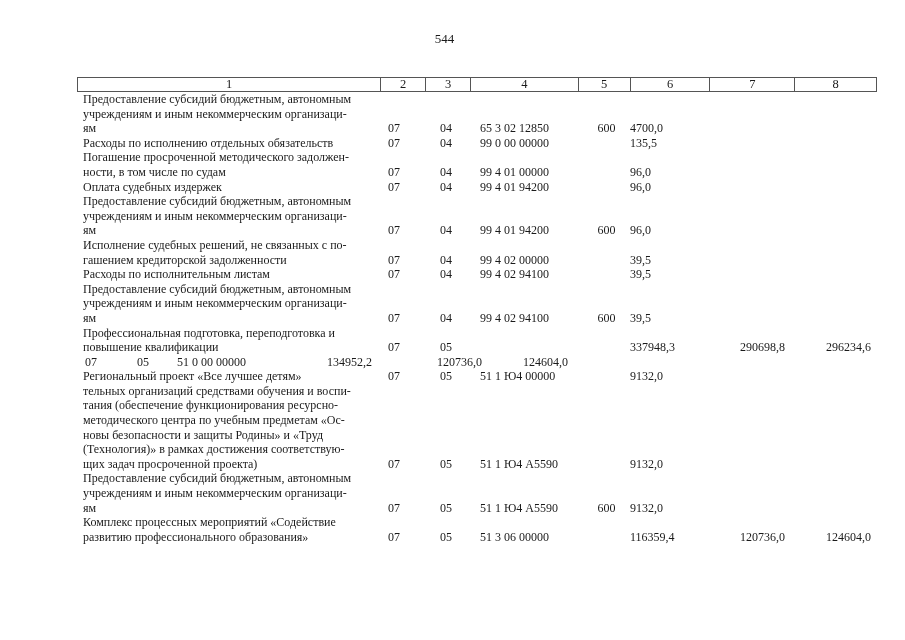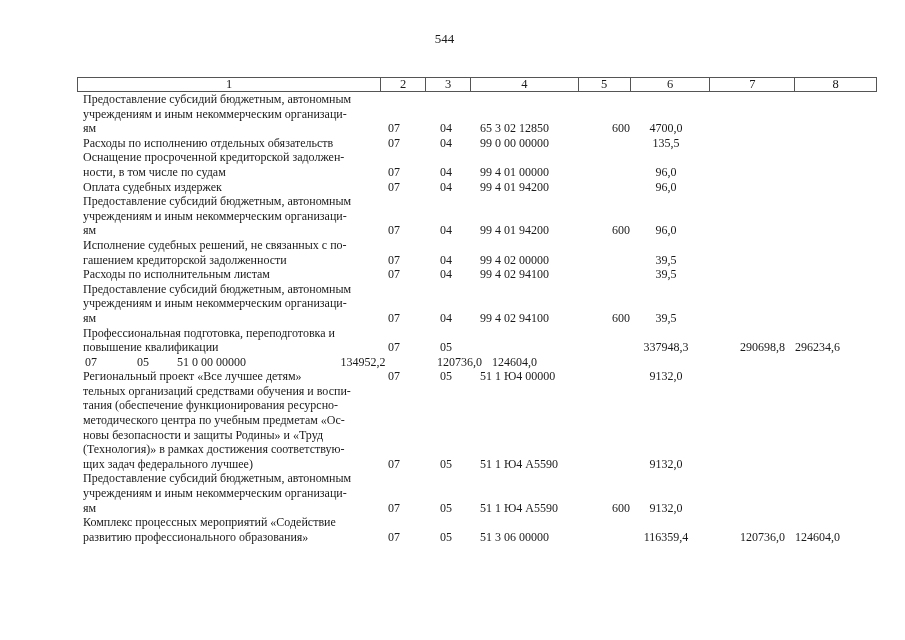--- a/index.html
+++ b/index.html
@@ -12,24 +12,24 @@
   .hdr > div { border-left: 1px solid #555; text-align: center; font-size: 12.5px; line-height: 13px; box-sizing: border-box; }
   .hdr > div:first-child { border-left: none; }
   .c1 { width: 303px; } .c2 { width: 45px; } .c3 { width: 45px; } .c4 { width: 108px; }
   .c5 { width: 52px; } .c6 { width: 80px; } .c7 { width: 85px; } .c8 { width: 82px; }
   .row { display: flex; align-items: flex-end; font-size: 12px; line-height: 14.6px; }
   .row > div { box-sizing: border-box; }
   .row .c1 { padding-left: 6px; padding-right: 3px; text-align: justify; text-align-last: left; }
   .row .c2 { padding-left: 8px; }
   .row .c3 { padding-left: 15px; }
   .row .c4 { padding-left: 10px; }
-  .row .c5 { text-align: right; padding-left: 5px;}
-  .row .c6 { text-align: center; padding-right: 8px; }
+  .row .c5 { text-align: center; padding-left: 5px;}
+  .row .c6 { text-align: left; padding-right: 8px; }
   .row .c7 { text-align: right; padding-right: 10px; }
-  .row .c8 { text-align: left; padding-right: 6px; }
+  .row .c8 { text-align: right; padding-right: 6px; }
   .line { display: block; }
 </style>
 </head>
 <body>
 
 <div class="page-number">544</div>
 
 <div class="table">
   <div class="hdr">
     <div class="c1">1</div>
@@ -63,21 +63,21 @@
         <div class="c2">07</div>
         <div class="c3">04</div>
         <div class="c4">99 0 00 00000</div>
         <div class="c5"></div>
         <div class="c6">135,5</div>
         <div class="c7"></div>
         <div class="c8"></div>
       </div>
       <div class="row">
         <div class="c1">
-          <span class="line">Оснащение просроченной кредиторской задолжен-</span>
+          <span class="line">Погашение просроченной методического задолжен-</span>
           <span class="line">ности, в том числе по судам</span>
         </div>
         <div class="c2">07</div>
         <div class="c3">04</div>
         <div class="c4">99 4 01 00000</div>
         <div class="c5"></div>
         <div class="c6">96,0</div>
         <div class="c7"></div>
         <div class="c8"></div>
       </div>
@@ -180,21 +180,21 @@
         <div class="c7"></div>
         <div class="c8"></div>
       </div>
       <div class="row">
         <div class="c1">
           <span class="line">тельных организаций средствами обучения и воспи-</span>
           <span class="line">тания (обеспечение функционирования ресурсно-</span>
           <span class="line">методического центра по учебным предметам «Ос-</span>
           <span class="line">новы безопасности и защиты Родины» и «Труд</span>
           <span class="line">(Технология)» в рамках достижения соответствую-</span>
-          <span class="line">щих задач федерального лучшее)</span>
+          <span class="line">щих задач просроченной проекта)</span>
         </div>
         <div class="c2">07</div>
         <div class="c3">05</div>
         <div class="c4">51 1 Ю4 А5590</div>
         <div class="c5"></div>
         <div class="c6">9132,0</div>
         <div class="c7"></div>
         <div class="c8"></div>
       </div>
       <div class="row">

